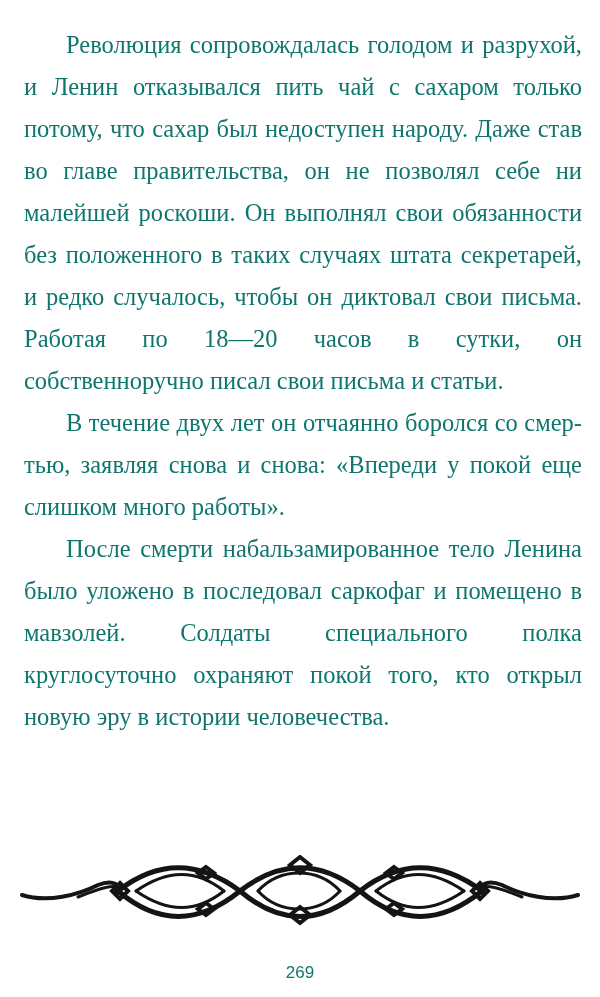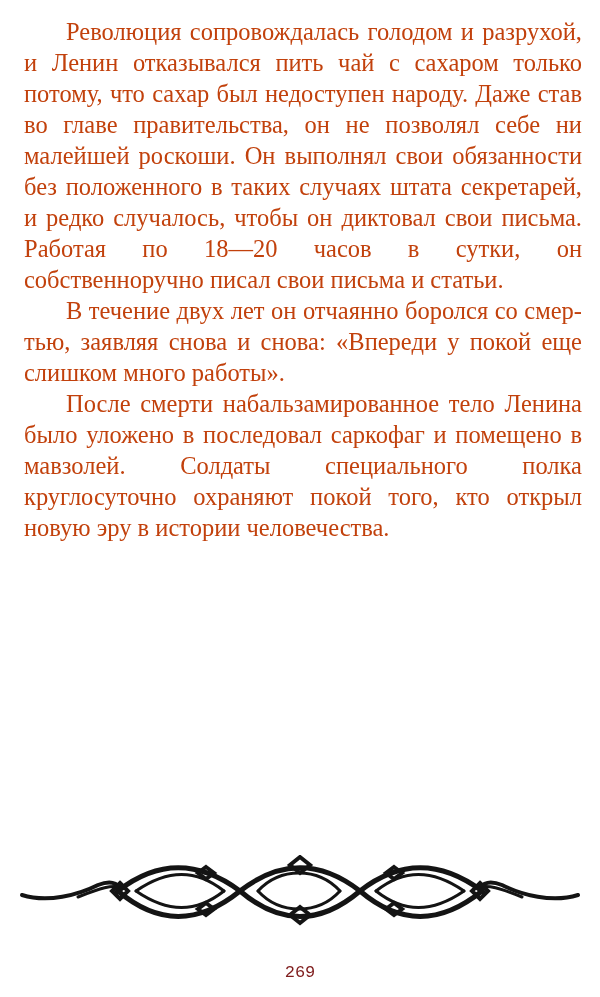--- a/index.html
+++ b/index.html
@@ -1,26 +1,26 @@
 <!DOCTYPE html>
 <html><head>
 <meta charset="utf-8">
 <style>
   html, body { margin: 0; padding: 0; background: #ffffff; }
   body { width: 600px; height: 997px; position: relative; overflow: hidden; }
   .page {
-    position: absolute; left: 24px; top: 16px; width: 558px;
-    font-family: "Liberation Serif", serif; font-size: 24.5px; line-height: 31px;
-    color: #c2410c; text-align: justify; hyphens: manual;
+    position: absolute; left: 24px; top: 24px; width: 558px;
+    font-family: "Liberation Serif", serif; font-size: 24.5px; line-height: 42px;
+    color: #0f766e; text-align: justify; hyphens: manual;
   }
   .para { margin: 0; text-indent: 42px; }
   .ornament { position: absolute; left: 18px; top: 855px; width: 564px; height: 90px; }
   .page-number {
     position: absolute; left: 0; width: 600px; top: 963px; text-align: center;
-    font-family: Liberation Mono, monospace; font-size: 17px; color: #7f1d1d;
+    font-family: Liberation Sans, sans-serif; font-size: 17px; color: #0f766e;
   }
 </style>
 </head>
 <body>
 
 <div class="page">
   <p class="para">Революция сопровождалась голодом и разрухой, и Ленин отказывался пить чай с сахаром только потому, что сахар был недоступен народу. Даже став во главе правительства, он не позволял себе ни малейшей рос­коши. Он выполнял свои обязанности без положен­ного в таких случаях штата секретарей, и редко слу­чалось, чтобы он диктовал свои письма. Работая по 18—20 часов в сутки, он собственноручно писал свои письма и статьи.</p>
   <p class="para">В течение двух лет он отчаянно боролся со смер­тью, заявляя снова и снова: «Впереди у покой еще слиш­ком много работы».</p>
   <p class="para">После смерти набальзамированное тело Ленина было уложено в последовал саркофаг и помещено в мавзолей. Солдаты специального полка круглосуточно охраняют покой того, кто открыл новую эру в истории человечества.</p>
 </div>

